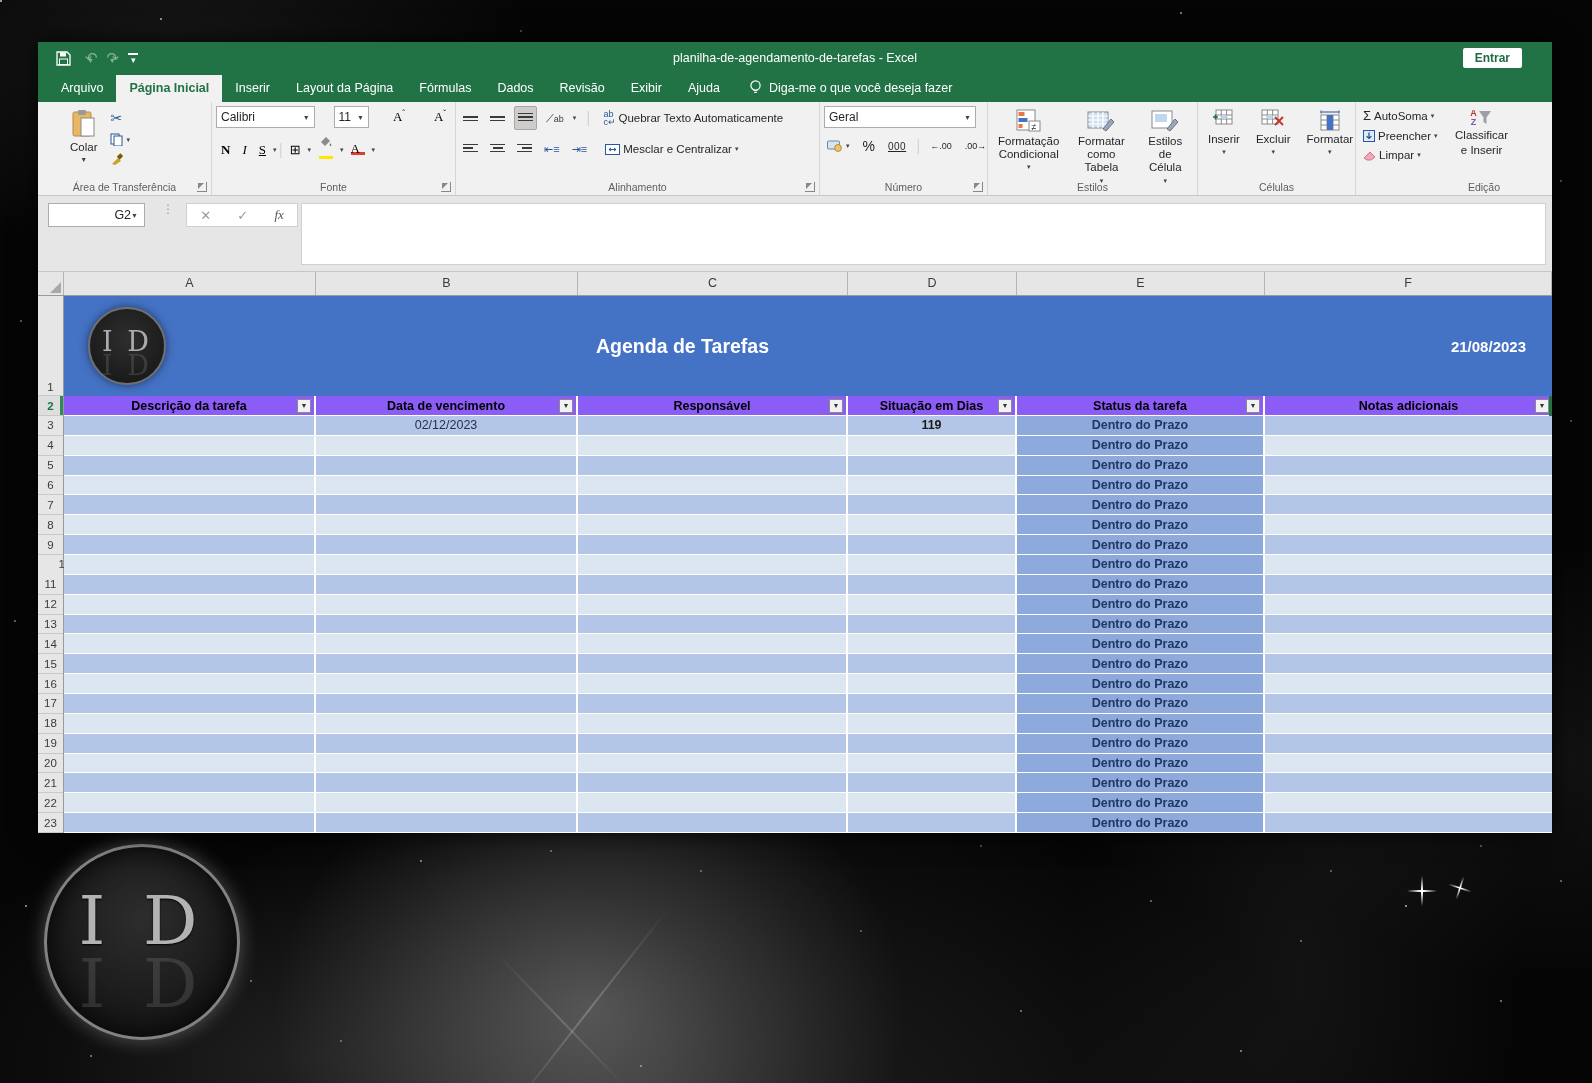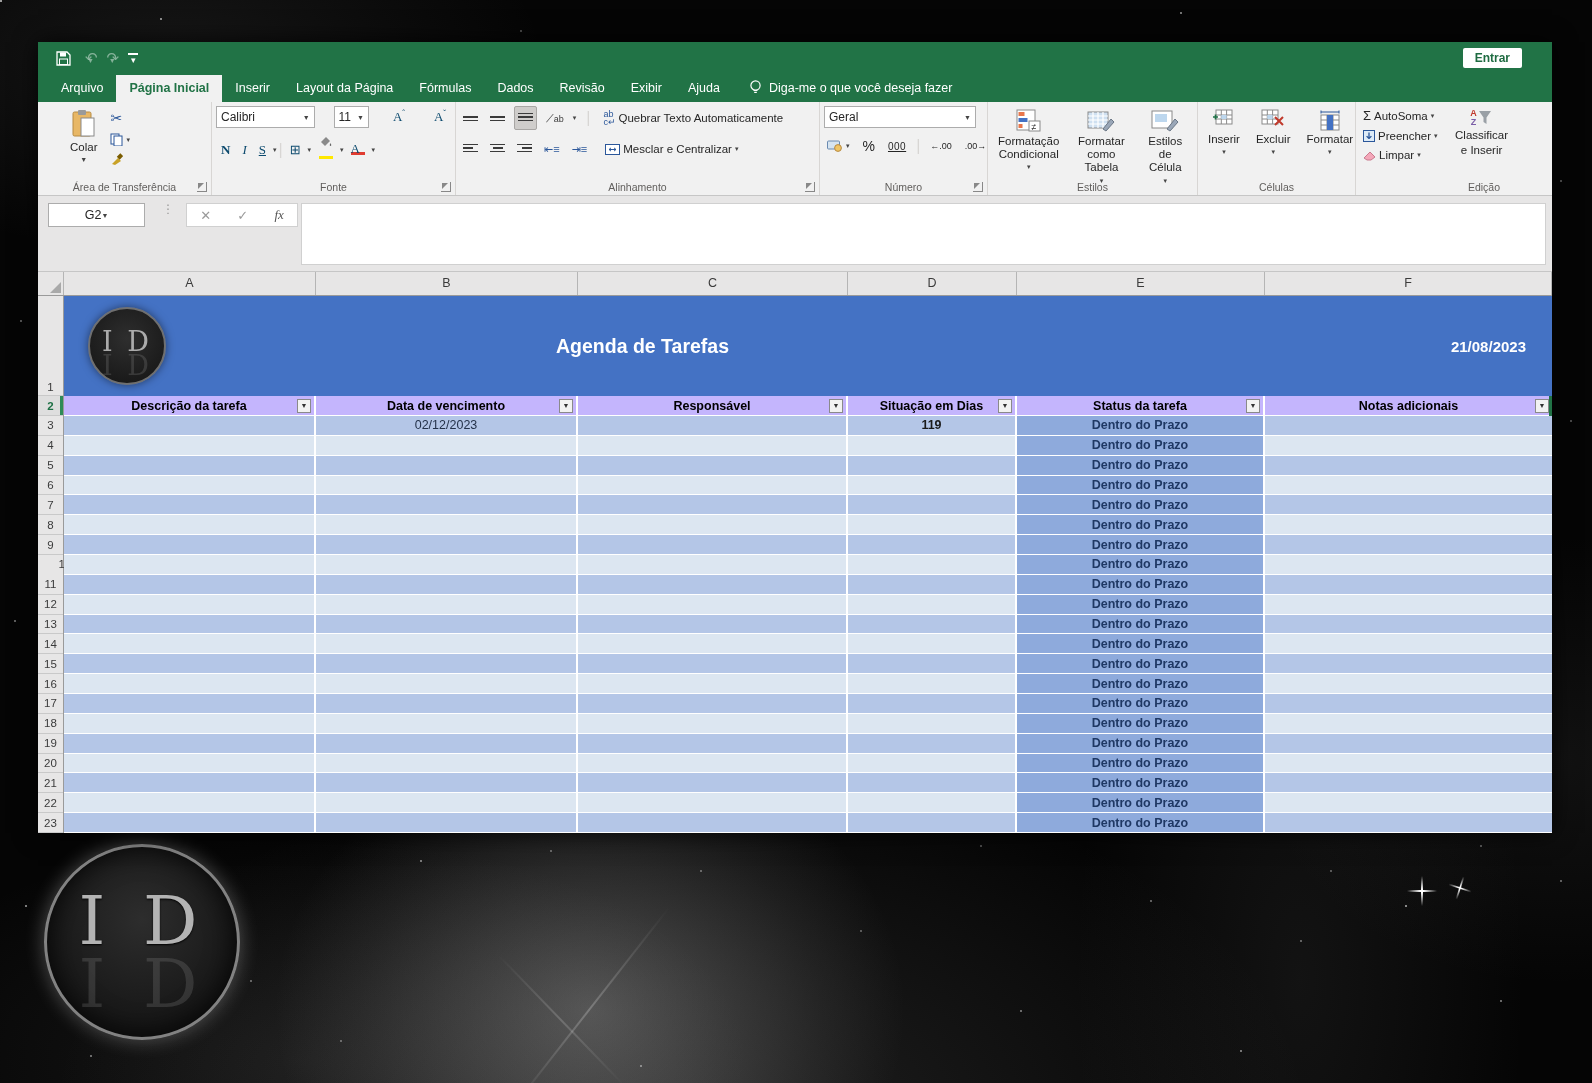--- a/index.html
+++ b/index.html
@@ -71,34 +71,34 @@
   .btn-big { display:inline-flex; flex-direction:column; align-items:center; justify-content:flex-start; gap:2px;
     font-size:11.5px; color:#262626; padding:3px 6px; border-radius:2px; cursor:pointer; text-align:center; line-height:1.15; }
   .btn-sm { display:inline-flex; align-items:center; gap:3px; font-size:11.5px; color:#262626; padding:2px 3px; cursor:pointer; }
   .mini-rows { display:flex; flex-direction:column; gap:3px; margin-top:2px; }
   .iconbar { display:flex; align-items:center; gap:6px; }
   svg { display:block; }
 
   
   .combo { background:#fff; border:1px solid #ACACAC; display:flex; align-items:center; justify-content:space-between;
     font-size:12px; color:#262626; padding:1px 4px; height:22px; cursor:pointer; }
-  .fmt-btn { font-size:13px; color:#0c4a6e; padding:1px 5px; cursor:pointer; font-family:"Liberation Serif",serif; }
+  .fmt-btn { font-size:13px; color:#000000; padding:1px 5px; cursor:pointer; font-family:"Liberation Serif",serif; }
   .fmt-btn.b { font-weight:bold; } .fmt-btn.i { font-style:italic; } .fmt-btn.u { text-decoration:underline; }
   .colorbar { display:inline-block; width:14px; height:3px; margin-top:-2px; }
 
   
   .lines { display:inline-block; width:15px; }
   .lines span { display:block; height:1.5px; background:#3b3b3b; margin:2px 0; }
   .sel-box { background:#CFCDCB; border:1px solid #A8A6A4; border-radius:2px; padding:2px 3px; }
   .align-item { padding:2px 3px; cursor:pointer; }
 
   
   .fzone { height:76px; background:#E7E6E6; position:relative; flex:none; border-bottom:1px solid #C6C6C6; }
   .namebox { position:absolute; left:10px; top:7px; width:97px; height:24px; background:#fff; border:1px solid #ACACAC;
-    display:flex; align-items:center; justify-content:center; font-size:12.5px; color:#262626; padding:0 6px; }
+    display:flex; align-items:center; justify-content:flex-end; font-size:12.5px; color:#262626; padding:0 6px; }
   .fdots { position:absolute; left:124px; top:10px; color:#999; font-size:12px; letter-spacing:0; line-height:6px; }
   .fbtns { position:absolute; left:148px; top:7px; width:112px; height:24px; background:#fff; border:1px solid #D0D0D0;
     display:flex; align-items:center; justify-content:space-around; color:#9a9a9a; font-size:13px; }
   .fbtns .fx { font-family:"Liberation Serif",serif; font-style:italic; color:#555; }
   .finput { position:absolute; left:263px; top:7px; right:6px; height:62px; background:#fff; border:1px solid #D0D0D0; }
 
   
   .colstrip { height:24px; background:#E7E6E6; display:flex; flex:none; border-bottom:1px solid #9a9a9a; }
   .corner { width:26px; flex:none; border-right:1px solid #B5B5B5; position:relative; }
   .corner::after { content:""; position:absolute; right:2px; bottom:2px; border-style:solid; border-width:0 0 11px 11px; border-color:transparent transparent #A9A9A9 transparent; }
@@ -110,28 +110,28 @@
   .gut-cell { border-bottom:1px solid #C9C9C9; font-size:11.5px; color:#3b3b3b; display:flex; align-items:center; justify-content:center; }
   .gut-cell.active { color:#1E7145; font-weight:bold; background:#DEDEDE; box-shadow:inset -3px 0 0 #2E8B57; }
   .cells { flex:1; position:relative; overflow:hidden; }
 
   .banner { height:100px; background:#4472C4; position:relative; }
   .banner-logo { position:absolute; left:24px; top:11px; width:78px; height:78px; border-radius:50%;
     background:radial-gradient(circle at 50% 40%, #2e2e2e, #1a1a1a 75%); border:2px solid #6f6f6f;
     box-shadow:0 0 8px rgba(0,0,0,.5); text-align:center; overflow:hidden; }
   .banner-logo .t { font-family:"DejaVu Serif",serif; color:#ababab; font-size:27px; letter-spacing:3px; margin-top:17px; }
   .banner-logo .r { font-family:"DejaVu Serif",serif; color:#ababab; font-size:27px; letter-spacing:3px; transform:scaleY(-1); opacity:.2; margin-top:-9px; }
-  .banner-title { position:absolute; left:492px; top:0; bottom:0; display:flex; align-items:center;
+  .banner-title { position:absolute; left:532px; top:0; bottom:0; display:flex; align-items:center;
     color:#fff; font-size:19.5px; font-weight:bold; }
   .banner-date { position:absolute; right:26px; top:0; bottom:0; display:flex; align-items:center;
     color:#fff; font-size:15px; font-weight:bold; }
 
   .row { display:grid; grid-template-columns:252px 262px 270px 169px 248px 287px; }
   .hdr-row { height:20px; }
-  .hdr-cell { background:#c4b5fd; border-right:2px solid #fff; border-bottom:1px solid #fff; position:relative;
+  .hdr-cell { background:#8b5cf6; border-right:2px solid #fff; border-bottom:1px solid #fff; position:relative;
     display:flex; align-items:center; justify-content:center; font-size:12.5px; font-weight:bold; color:#000; }
   .hdr-cell:last-child { border-right:none; }
   .filter-btn { position:absolute; right:3px; top:2.5px; width:14px; height:14px; background:#F2F2F2; border:1px solid #8a8a8a;
     font-size:7px; color:#333; display:flex; align-items:center; justify-content:center; cursor:pointer; }
   .g2edge { position:absolute; right:0; top:100px; width:3px; height:20px; background:#217346; }
 
   .data-row { height:19.86px; }
   .cell { border-right:2px solid #fff; border-bottom:1px solid #fff; font-size:12.5px; color:#24324a;
     display:flex; align-items:center; justify-content:center; overflow:hidden; }
   .cell:last-child { border-right:none; }
@@ -163,20 +163,21 @@
         <svg width="15" height="15" viewBox="0 0 15 15">
             <path d="M1 1h10l3 3v10H1z" fill="none" stroke="#fff" stroke-width="1.3"></path>
             <rect x="4" y="1.5" width="6" height="4" fill="#fff"></rect>
             <rect x="3.5" y="8" width="8" height="5.5" fill="none" stroke="#fff"></rect>
           </svg>
       </span>
       <span class="dim">↶<span class="dd">▾</span></span>
       <span class="dim">↷<span class="dd">▾</span></span>
       <span class="custom-qat"><span class="bar"></span>▾</span>
     </div>
+    <div class="win-title">planilha-de-agendamento-de-tarefas  -  Excel</div>
     <div class="signin-btn">Entrar</div>
   </div>
 
   <div class="tabrow">
     <div style="display:flex;">
         <div class="tab">Arquivo</div>
         <div class="tab active">Página Inicial</div>
         <div class="tab">Inserir</div>
         <div class="tab">Layout da Página</div>
         <div class="tab">Fórmulas</div>

